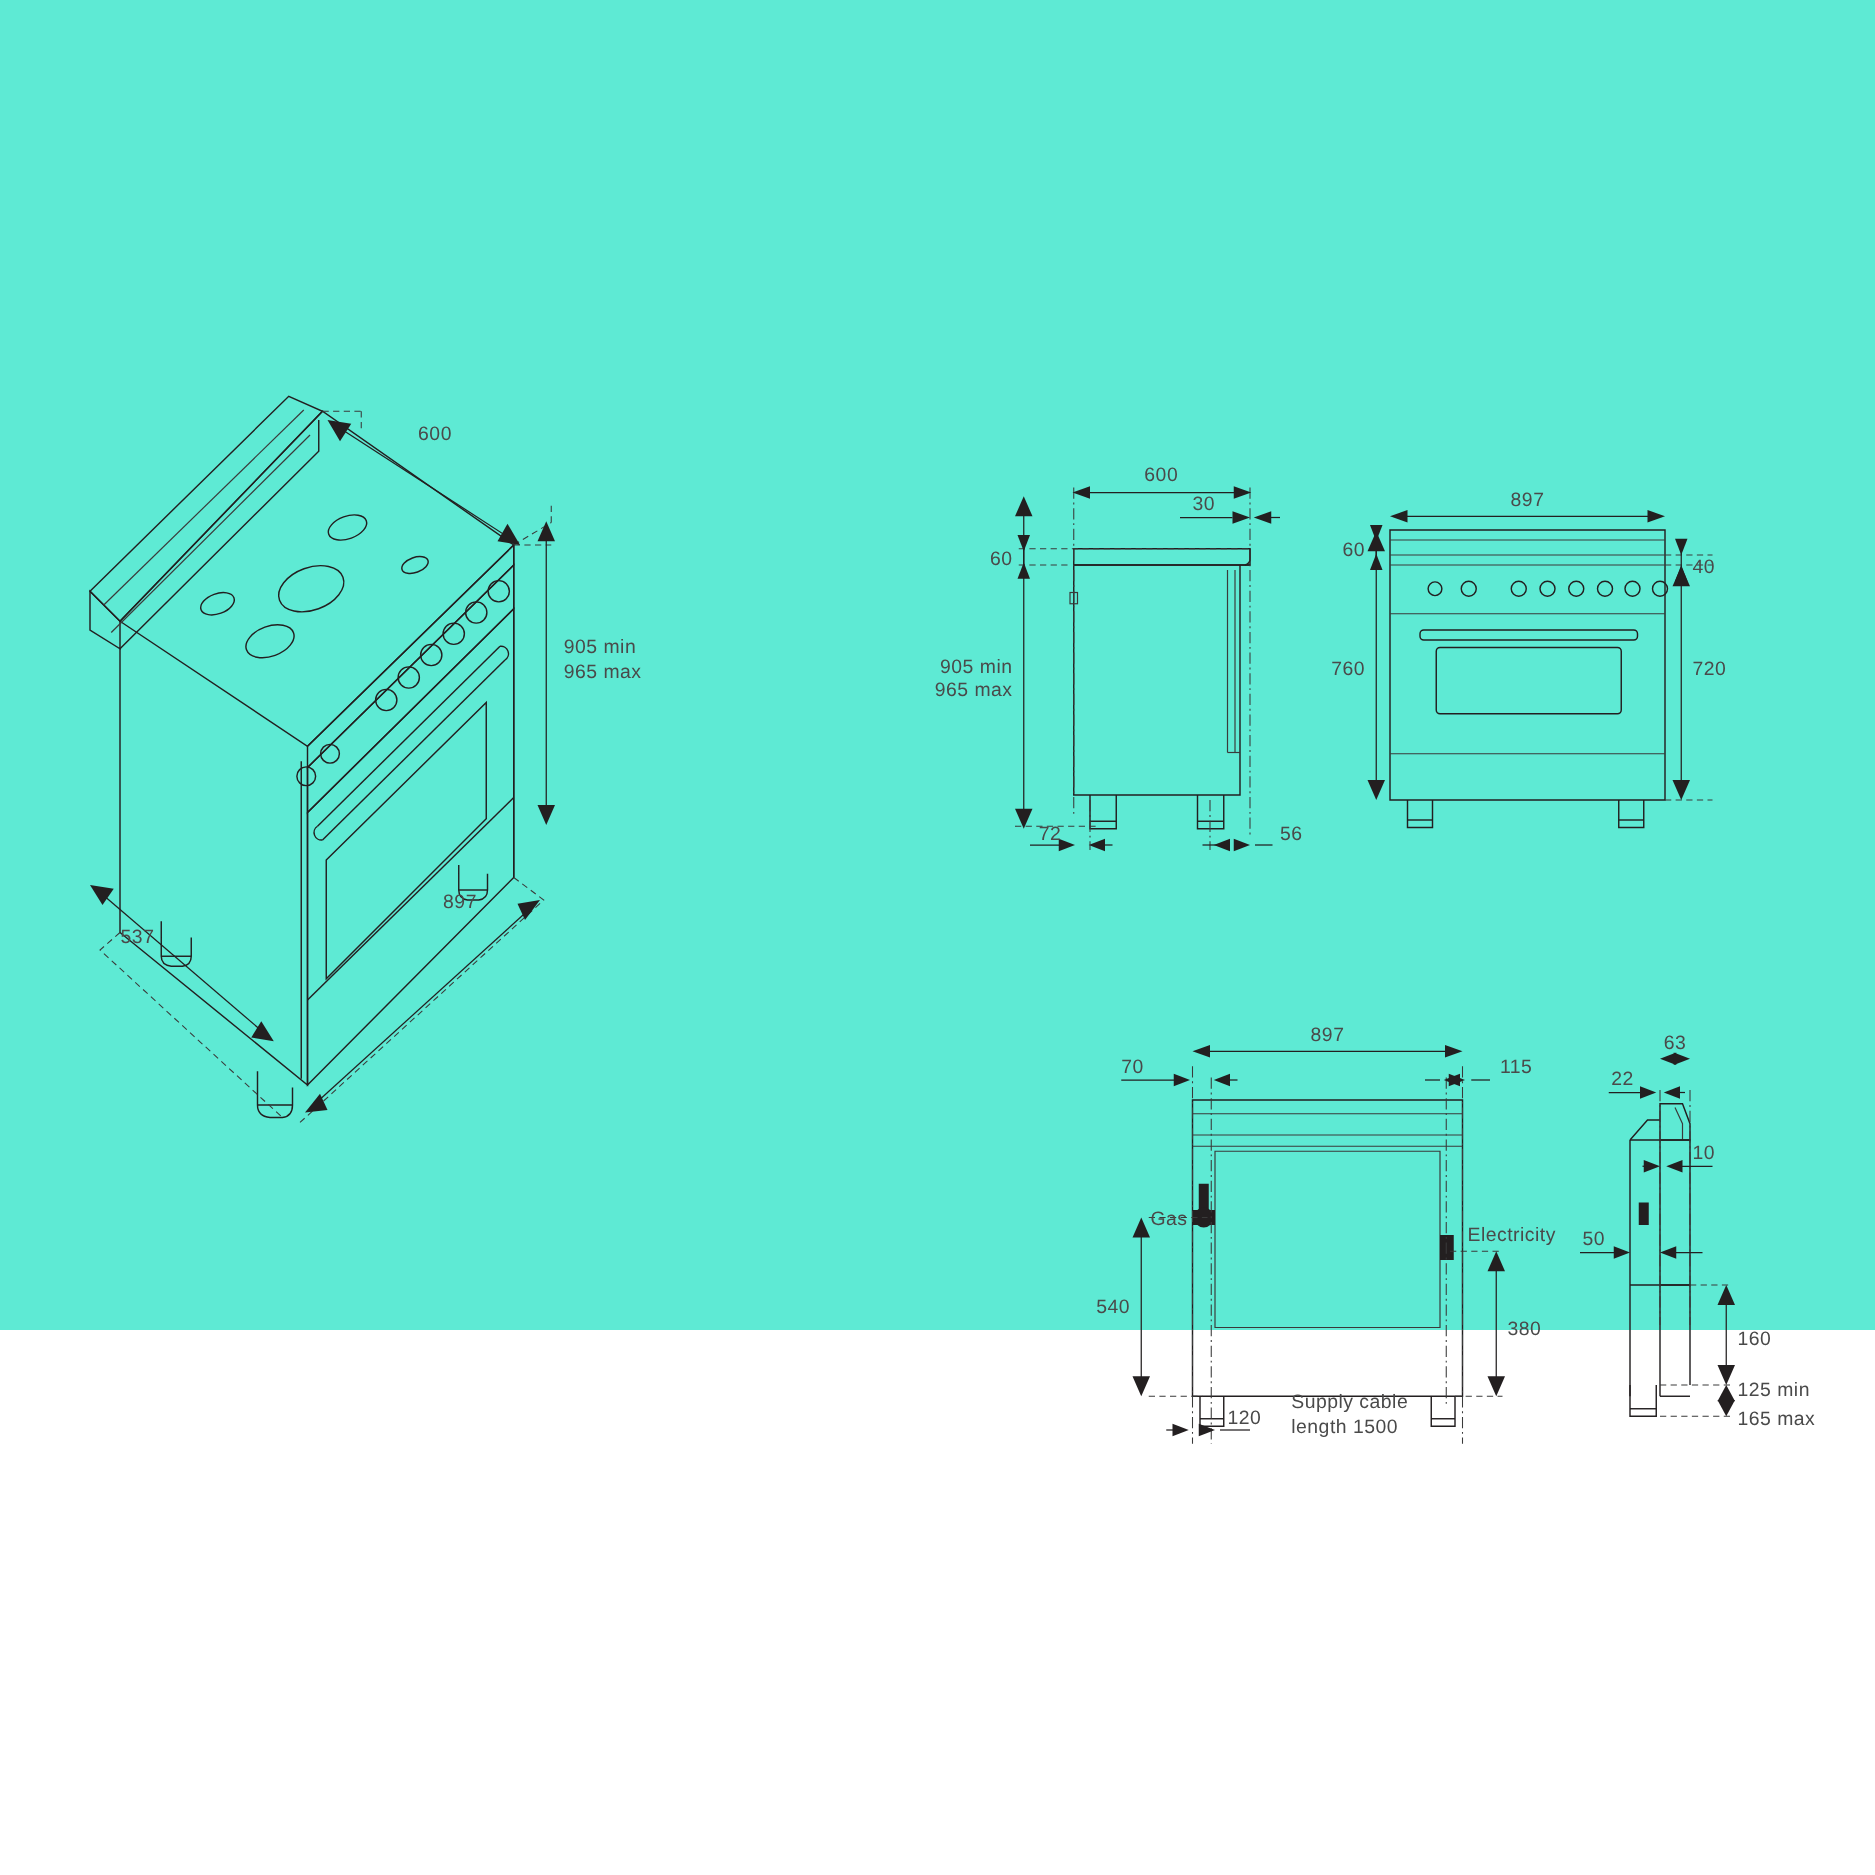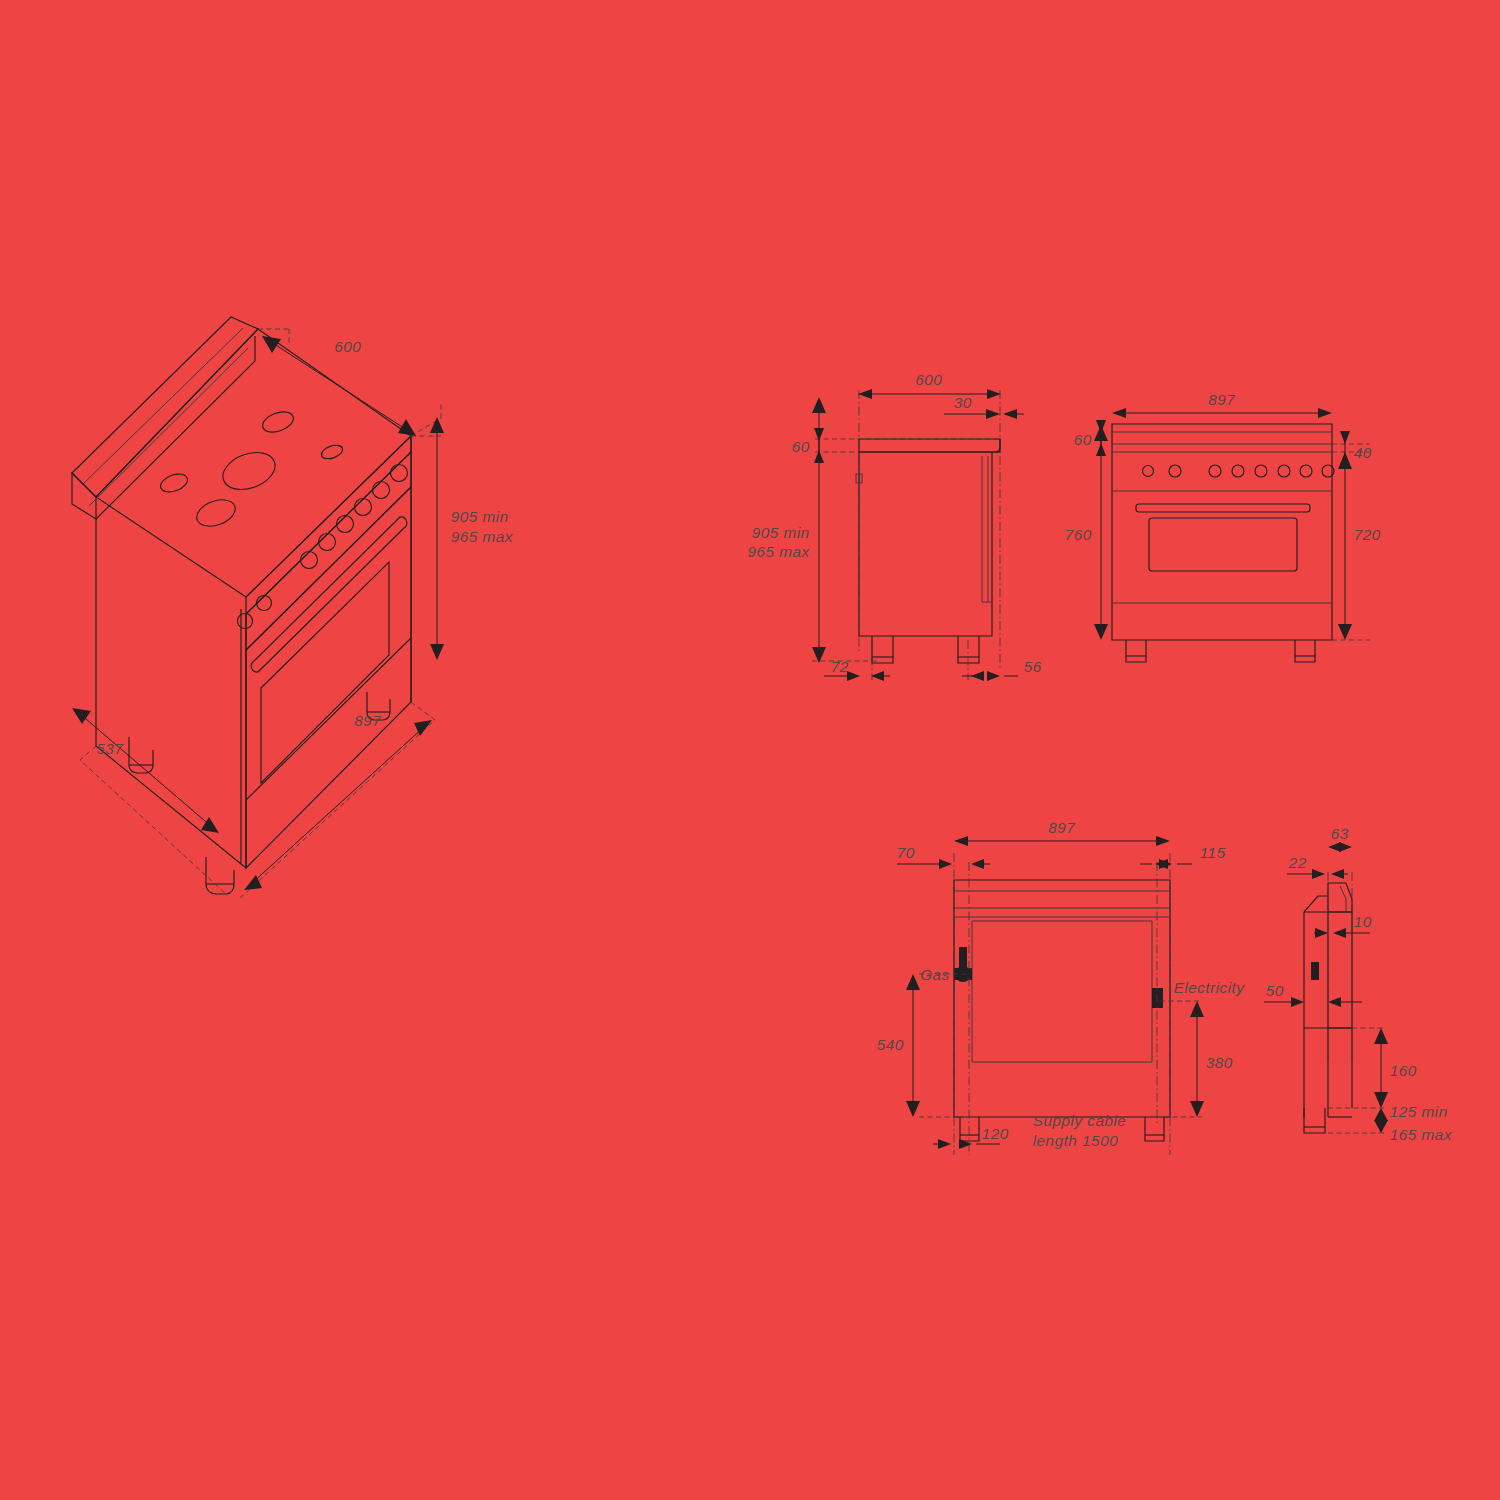--- a/index.html
+++ b/index.html
@@ -9,23 +9,22 @@
   }
   body {
     width: 1500px;
     height: 1500px;
     font-family: "Liberation Sans", sans-serif;
     overflow: hidden;
   }
   #sheet {
     position: relative;
     width: 1500px;
-    height: 1500px;
-    background: #ef4444;
-    font-style: italic;
+    height: 1064px;
+    background: #5eead4;
   }
   svg.drawing {
     position: absolute;
     top: 0;
     left: 0;
     width: 1500px;
     height: 1500px;
   }
   .ln      { fill: none; stroke: #231f20; stroke-width: 1.15; }
   .ln-thin { fill: none; stroke: #3a3a3a; stroke-width: 0.95; }

